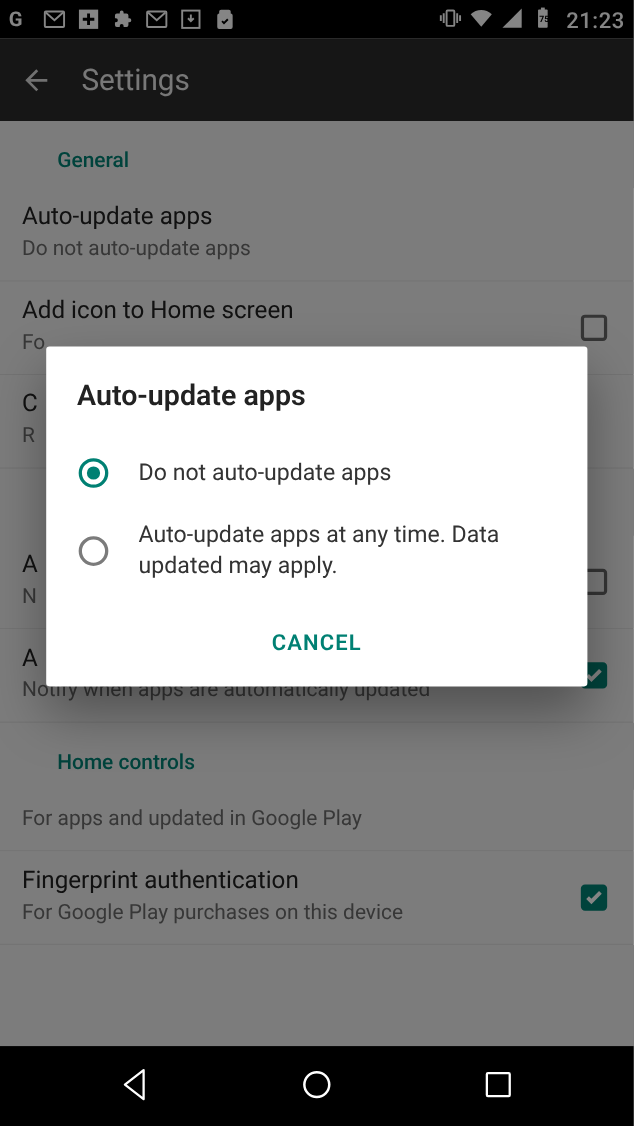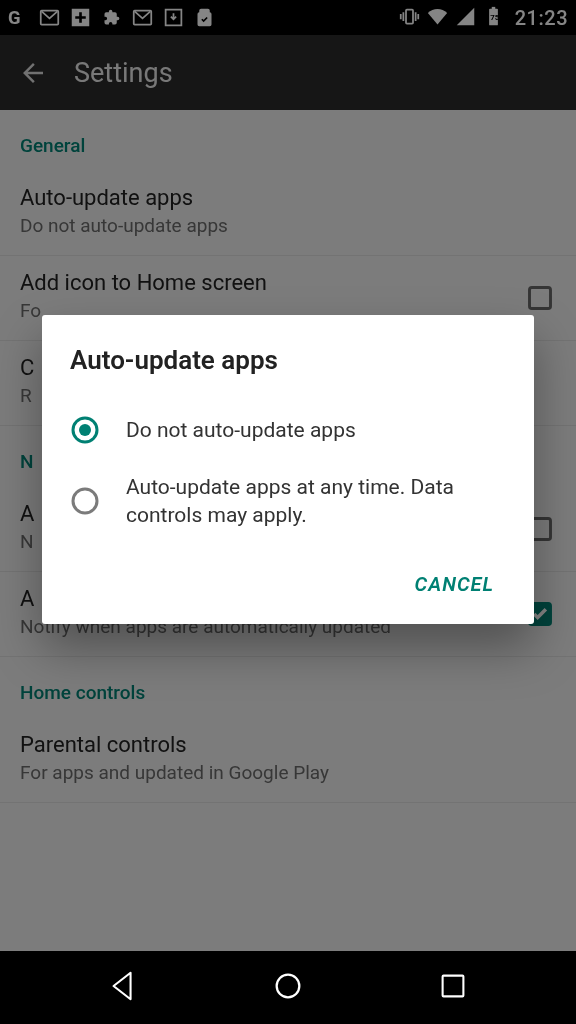--- a/index.html
+++ b/index.html
@@ -15,21 +15,21 @@
   .time { font-size: 20px; font-weight: 500; letter-spacing: .5px; margin-left: 4px; }
 
   
   .action-bar { height: 75px; background: #2b2b2b; color: #d8d8d8; display: flex; align-items: center; padding: 16px 18px; gap: 26px; }
   .back-btn { width: 30px; height: 30px; }
   .back-btn svg { width: 100%; height: 100%; fill: #d8d8d8; }
   .ab-title { font-size: 27px; font-weight: 400; color: #e7e7e7; }
 
   
   .content { position: absolute; top: 110px; left: 0; right: 0; bottom: 73px; background: #eeeeee; overflow: hidden; }
-  .section-header { color: #008073; font-size: 19px; font-weight: 500; padding: 24px 20px 14px; }
+  .section-header { color: #008073; font-size: 19px; font-weight: 500; padding: 24px 8px 14px; margin-left: 44px; }
   .row { background: #eeeeee; padding: 14px 20px 18px; border-bottom: 1px solid #dcdcdc; position: relative; }
   .row-title { font-size: 22px; color: #222; margin-bottom: 4px; }
   .row-sub { font-size: 19px; color: #6a6a6a; }
   .row .chk { position: absolute; right: 22px; top: 50%; transform: translateY(-50%); width: 28px; height: 28px; }
 
   
   .navbar { position: absolute; bottom: 0; left: 0; right: 0; height: 73px; background: #000; display: flex; align-items: center; justify-content: space-around; padding: 0 40px; }
   .navbtn svg { width: 34px; height: 34px; fill: none; stroke: #fff; stroke-width: 2.2; }
   .navbtn.home svg { stroke-width: 2.4; }
 
@@ -38,21 +38,21 @@
 
   
   .dialog { position: absolute; left: 42px; right: 42px; top: 315px; background: #fff; border-radius: 3px; box-shadow: 0 24px 48px rgba(0,0,0,.35); padding: 30px 28px 18px 28px; }
   .dialog-title { font-size: 26px; font-weight: 600; color: #222; margin-bottom: 26px; }
   .opt { display: flex; align-items: center; gap: 26px; padding: 14px 0; cursor: pointer; }
   .radio { width: 30px; height: 30px; flex: 0 0 30px; display: inline-flex; align-items: center; justify-content: center; }
   .radio-outer-sel { stroke: #008073; fill: none; stroke-width: 3; }
   .radio-inner-sel { fill: #008073; }
   .radio-outer { stroke: #7b7b7b; fill: none; stroke-width: 3; }
   .opt-label { font-size: 21px; color: #333; line-height: 1.35; }
-  .dialog-actions { display: flex; justify-content: flex-end; margin-top: 18px; font-style: italic; }
+  .dialog-actions { display: flex; justify-content: center; margin-top: 18px; }
   .cancel { color: #008073; font-weight: 600; font-size: 20px; letter-spacing: 1px; padding: 10px 12px; }
 
   
   .chk svg rect { fill: none; stroke: #666; stroke-width: 2.5; }
   .chk.checked svg rect { fill: #008073; stroke: #008073; }
   .chk.checked svg path { stroke: #fff; stroke-width: 3; fill: none; }
 </style>
 </head>
 <body>
 
@@ -172,24 +172,31 @@
       <div class="row-sub">Notify when apps are automatically updated</div>
       <span class="chk checked"><svg viewBox="0 0 24 24">
             <rect x="3" y="3" width="18" height="18" rx="2"></rect>
             <path d="M7 12l3 3 7-7"></path>
           </svg></span>
     </div>
 
     <div class="section-header">Home controls</div>
 
     <div class="row">
-      <div class="row-title">Parental controls</div>
       <div class="row-sub">For apps and updated in Google Play</div>
     </div>
 
+    <div class="row">
+      <div class="row-title">Fingerprint authentication</div>
+      <div class="row-sub">For Google Play purchases on this device</div>
+      <span class="chk checked"><svg viewBox="0 0 24 24">
+            <rect x="3" y="3" width="18" height="18" rx="2"></rect>
+            <path d="M7 12l3 3 7-7"></path>
+          </svg></span>
+    </div>
   </div>
 
   <div class="scrim"></div>
 
   <div class="dialog">
     <div class="dialog-title">Auto-update apps</div>
 
     <div class="opt">
       <span class="radio">
         <svg viewBox="0 0 30 30">
@@ -199,21 +206,21 @@
       </span>
       <span class="opt-label">Do not auto-update apps</span>
     </div>
 
     <div class="opt">
       <span class="radio">
         <svg viewBox="0 0 30 30">
             <circle class="radio-outer" cx="15" cy="15" r="12"></circle>
           </svg>
       </span>
-      <span class="opt-label">Auto-update apps at any time. Data controls may apply.</span>
+      <span class="opt-label">Auto-update apps at any time. Data updated may apply.</span>
     </div>
 
 
     <div class="dialog-actions">
       <span class="cancel">CANCEL</span>
     </div>
   </div>
 
   <div class="navbar">
     <span class="navbtn"><svg viewBox="0 0 36 36">

